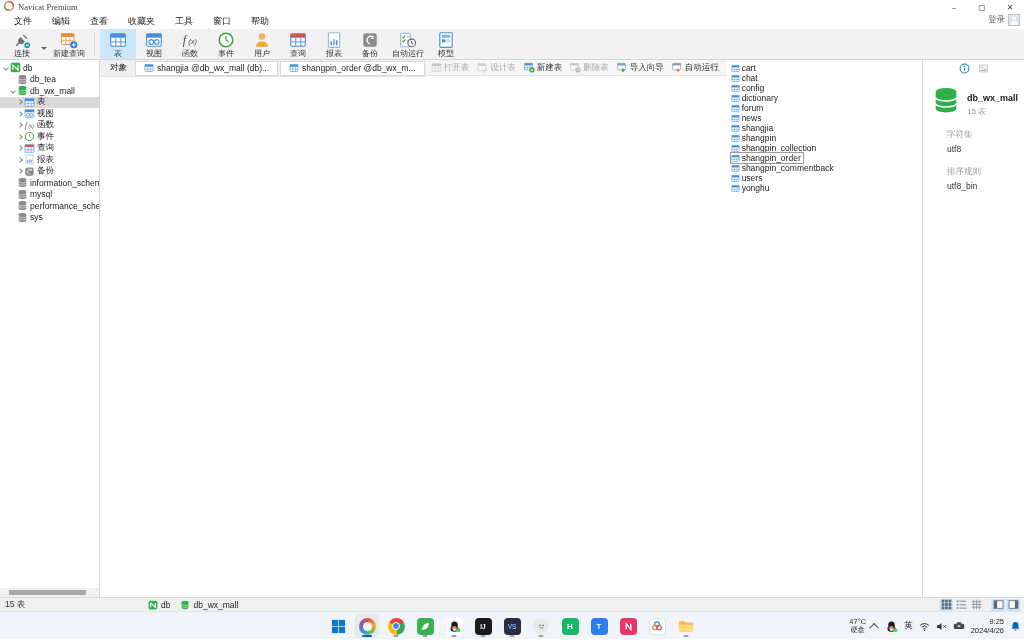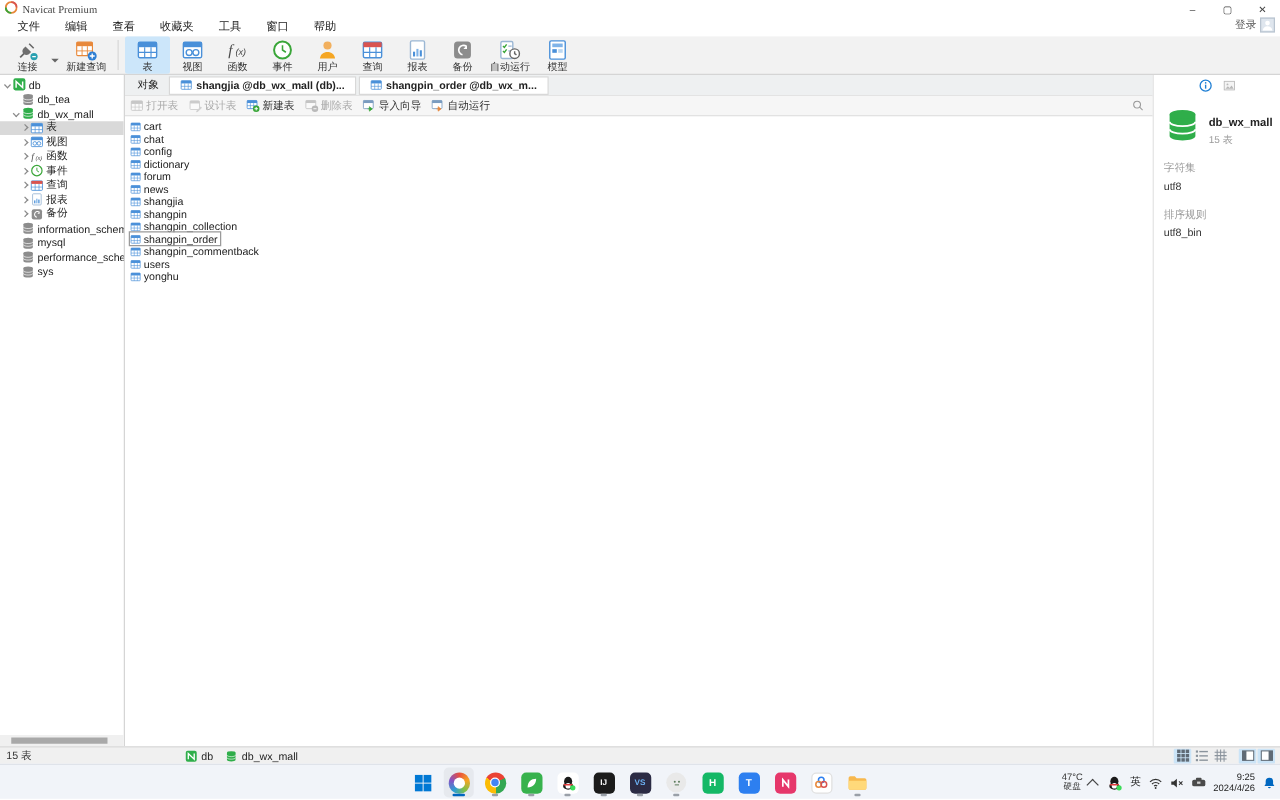--- a/index.html
+++ b/index.html
@@ -35,24 +35,24 @@
   .tree-row.selected { background:#d9d9d9; }
   .tree-arrow { width:8px; display:flex; align-items:center; justify-content:center; flex:none; }
   .chev { width:4px; height:4px; border-right:1px solid #8a8a8a; border-bottom:1px solid #8a8a8a; display:inline-block; }
   .chev.collapsed { transform:rotate(-45deg); }
   .chev.expanded { transform:rotate(45deg); }
   .tree-ico { width:11px; height:11px; margin-right:2px; flex:none; }
   .tree-lbl { font-size:8.5px; color:#222; }
   .h-scroll { position:absolute; bottom:0; left:0; right:0; height:9px; background:#f0f0f0; }
   .h-thumb { position:absolute; bottom:2px; left:9px; width:77px; height:5px; background:#a9a9a9; }
 
-  .content { flex:1; display:flex; flex-direction:column; border-right:1px solid #d5d5d5; background:#fff; min-width:0; }
+  .content { flex:1; display:flex; flex-direction:row; border-right:1px solid #d5d5d5; background:#fff; min-width:0; }
   .tabbar { height:17px; background:#eef0f1; display:flex; align-items:center; padding-left:2px; border-bottom:1px solid #e3e3e3; }
   .tab { display:flex; align-items:center; gap:3px; font-size:8.5px; padding:0 8px; height:15px; color:#222; white-space:nowrap; }
-  .tab.doc { background:#fff; border:1px solid #d8d8d8; margin-right:2px;font-weight:bold; }
+  .tab.doc { background:#fff; border:1px solid #d8d8d8; margin-right:2px; }
   .tab .t-ico { width:10px; height:10px; }
 
   .objtoolbar { height:16px; background:#f6f6f6; border-bottom:1px solid #e2e2e2; display:flex; align-items:center; padding-left:4px; position:relative; }
   .ot-btn { display:flex; align-items:center; gap:2px; margin-right:8px; font-size:8.5px; color:#333; }
   .ot-btn.disabled { color:#a9a9a9; }
   .ot-btn.disabled .ot-ico { filter:grayscale(1) opacity(.45); }
   .ot-ico { width:11px; height:11px; }
   .ot-search { position:absolute; right:6px; top:2px; width:11px; height:11px; }
 
   .objlist { flex:1; background:#fff; padding:3px 0 0 3px; overflow:hidden; }
@@ -61,21 +61,21 @@
   .list-row.focused .list-cell { border-color:#9a9a9a; }
   .list-ico { width:9px; height:9px; flex:none; }
   .list-lbl { font-size:8.5px; color:#222; white-space:nowrap; }
 
   .rightpanel { width:101px; background:#fff; flex:none; }
   .rp-icons { height:17px; display:flex; align-items:center; justify-content:center; gap:8px; }
   .rp-ico { width:11px; height:11px; }
   .rp-head { display:flex; align-items:flex-start; gap:6px; padding:8px 0 0 8px; }
   .rp-name { font-size:9px; font-weight:bold; color:#222; margin-top:8px; white-space:nowrap; }
   .rp-count { font-size:8px; color:#9a9a9a; margin-top:3px; }
-  .rp-field { padding-left:8px; }
+  .rp-field { padding-left:8px;margin-left:16px; }
   .rp-label { font-size:8.5px; color:#9a9a9a; margin-top:12px; }
   .rp-value { font-size:8.5px; color:#333; margin-top:3px; }
 
   
   .statusbar { height:14px; background:#f0f0f0; border-top:1px solid #d9d9d9; display:flex; align-items:center; font-size:8.5px; position:relative; }
   .sb-left { width:100px; padding-left:5px; color:#333; flex:none; }
   .sb-crumbs { display:flex; align-items:center; gap:10px; margin-left:48px; }
   .crumb { display:flex; align-items:center; gap:3px; color:#222; }
   .crumb .c-ico { width:10px; height:10px; }
   .sb-right { position:absolute; right:4px; top:0; height:13px; display:flex; align-items:center; gap:1px; }

